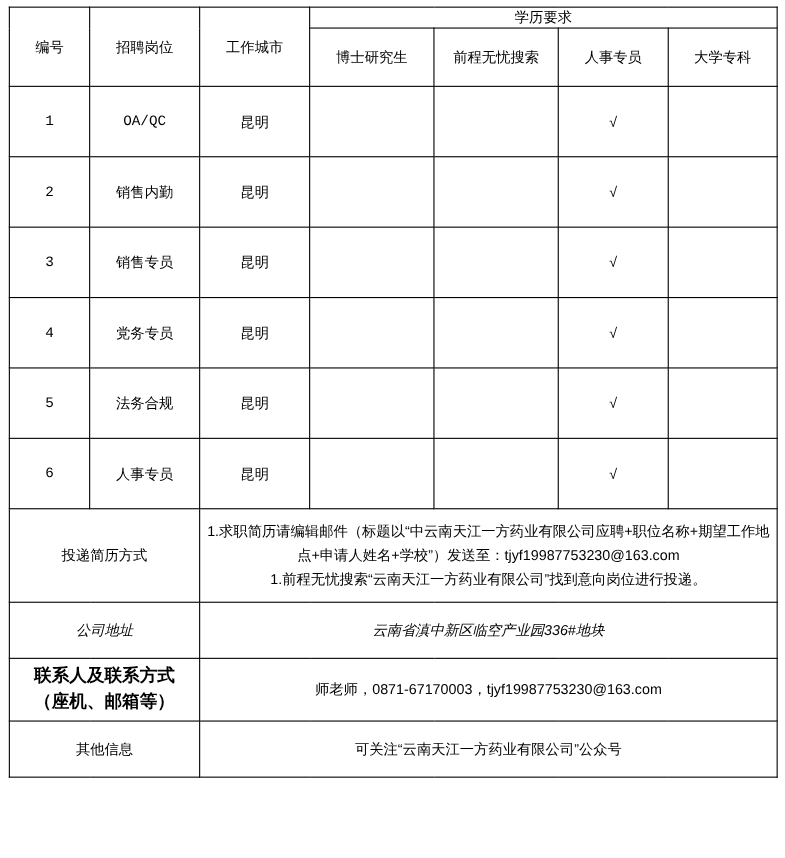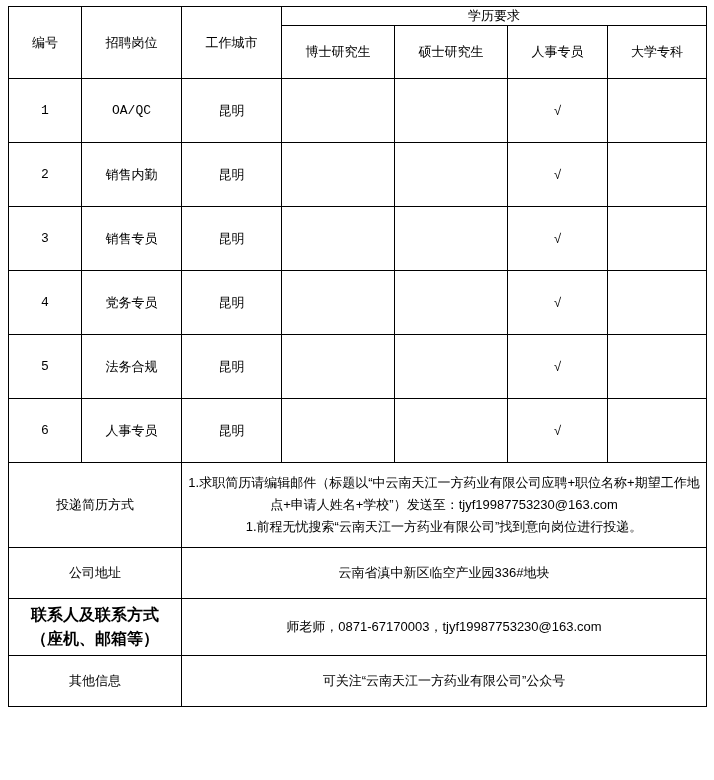--- a/index.html
+++ b/index.html
@@ -75,21 +75,21 @@
     line-height: 1.7;
   }
   .body-cell-center {
     font-size: 13px;
     text-align: center;
     vertical-align: middle;
     padding: 8px 10px;
     line-height: 1.7;
   }
   .apply-row td { height: 84px; }
-  .addr-row td { height: 50px; }
+  .addr-row td { height: 50px; font-style: italic; }
   .contact-row td { height: 56px; }
   .other-row td { height: 50px; }
   .small-label {
     font-size: 16px;
     font-weight: bold;
   }
 </style>
 </head>
 <body>
 
@@ -106,21 +106,21 @@
     </colgroup>
     <tbody>
       <tr>
         <td class="hdr hdr-tall" rowspan="2">编号</td>
         <td class="hdr" rowspan="2">招聘岗位</td>
         <td class="hdr" rowspan="2">工作城市</td>
         <td class="hdr" colspan="4">学历要求</td>
       </tr>
       <tr>
         <td class="hdr-sub">博士研究生</td>
-        <td class="hdr-sub">硕士研究生</td>
+        <td class="hdr-sub">前程无忧搜索</td>
         <td class="hdr-sub">人事专员</td>
         <td class="hdr-sub">大学专科</td>
       </tr>
 
       <tr>
         <td class="row-cell mono">1</td>
         <td class="row-cell mono">OA/QC</td>
         <td class="row-cell">昆明</td>
         <td class="row-cell check"></td>
         <td class="row-cell check"></td>

